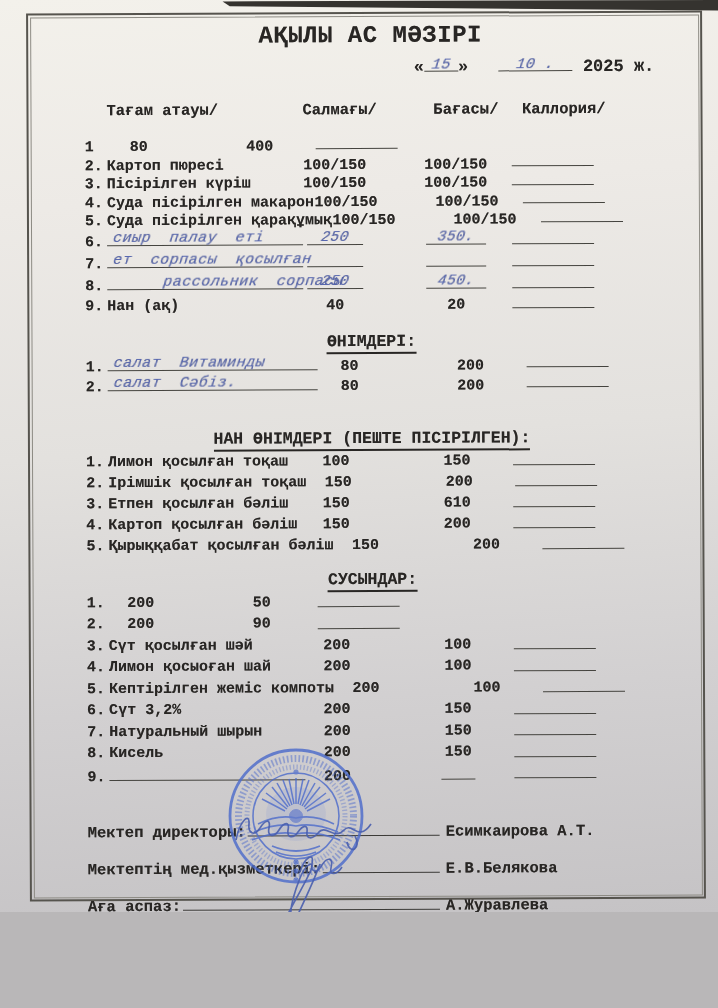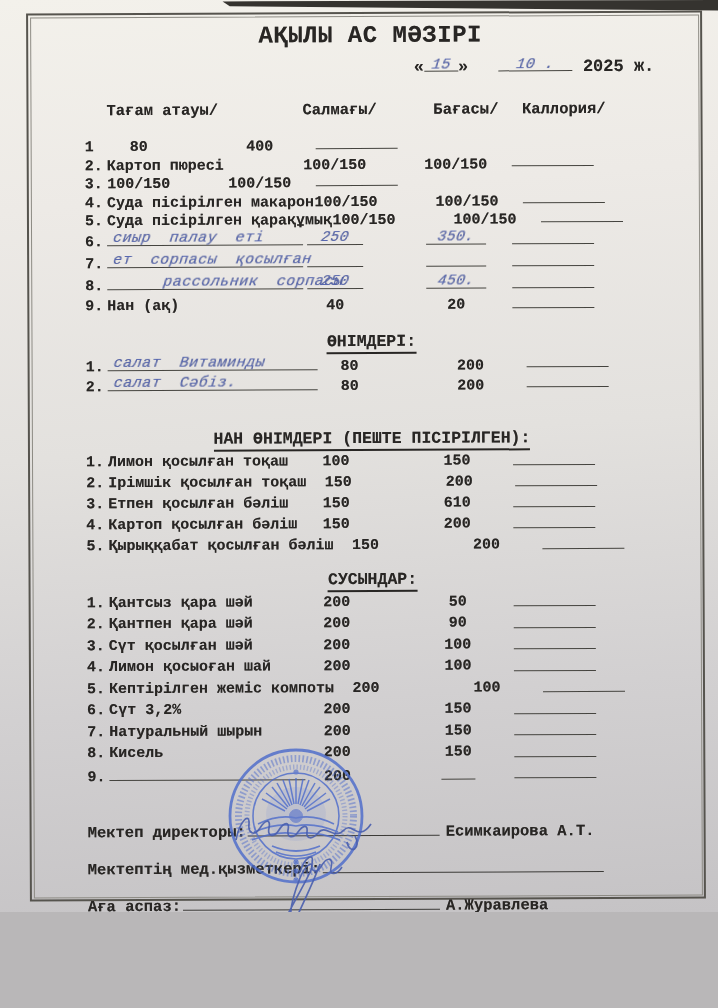--- a/index.html
+++ b/index.html
@@ -90,20 +90,21 @@
           <span class="c-num">2.</span>
           <span class="c-name">Картоп пюресі</span>
           <span class="c-w">100/150</span>
           <span class="sp1"></span>
           <span class="c-p">100/150</span>
           <span class="sp2"></span>
           <span class="c-cal"><span class="uline w82"></span></span>
         </div>
         <div class="row">
           <span class="c-num">3.</span>
+          <span class="c-name">Пісірілген күріш</span>
           <span class="c-w">100/150</span>
           <span class="sp1"></span>
           <span class="c-p">100/150</span>
           <span class="sp2"></span>
           <span class="c-cal"><span class="uline w82"></span></span>
         </div>
         <div class="row">
           <span class="c-num">4.</span>
           <span class="c-name">Суда пісірілген макарон</span>
           <span class="c-w">100/150</span>
@@ -251,30 +252,28 @@
           <span class="c-p">200</span>
           <span class="sp2"></span>
           <span class="c-cal"><span class="uline w82"></span></span>
         </div>
       </div>
 
       <div class="sec-head gap-md"><span class="ul">СУСЫНДАР:</span></div>
       <div class="tbl">
         <div class="row r21h">
           <span class="c-num">1.</span>
-          <span class="c-name">Қантсыз қара шәй</span>
           <span class="c-w">200</span>
           <span class="sp1"></span>
           <span class="c-p">50</span>
           <span class="sp2"></span>
           <span class="c-cal"><span class="uline w82"></span></span>
         </div>
         <div class="row r21h">
           <span class="c-num">2.</span>
-          <span class="c-name">Қантпен қара шәй</span>
           <span class="c-w">200</span>
           <span class="sp1"></span>
           <span class="c-p">90</span>
           <span class="sp2"></span>
           <span class="c-cal"><span class="uline w82"></span></span>
         </div>
         <div class="row r21h">
           <span class="c-num">3.</span>
           <span class="c-name">Сүт қосылған шәй</span>
           <span class="c-w">200</span>
@@ -343,20 +342,21 @@
 
       <div class="sigs">
         <div class="sig-row">
           <span class="sig-label">Мектеп директоры:</span>
           <span class="sig-line"></span>
           <span class="sig-name">Есимкаирова А.Т.</span>
         </div>
         <div class="sig-row">
           <span class="sig-label">Мектептің мед.қызметкері:</span>
           <span class="sig-line"></span>
+          <span class="sig-name">Е.В.Белякова</span>
         </div>
         <div class="sig-row">
           <span class="sig-label">Аға аспаз:</span>
           <span class="sig-line"></span>
           <span class="sig-name">А.Журавлева</span>
         </div>
       </div>
 
     </div>
   </div>

